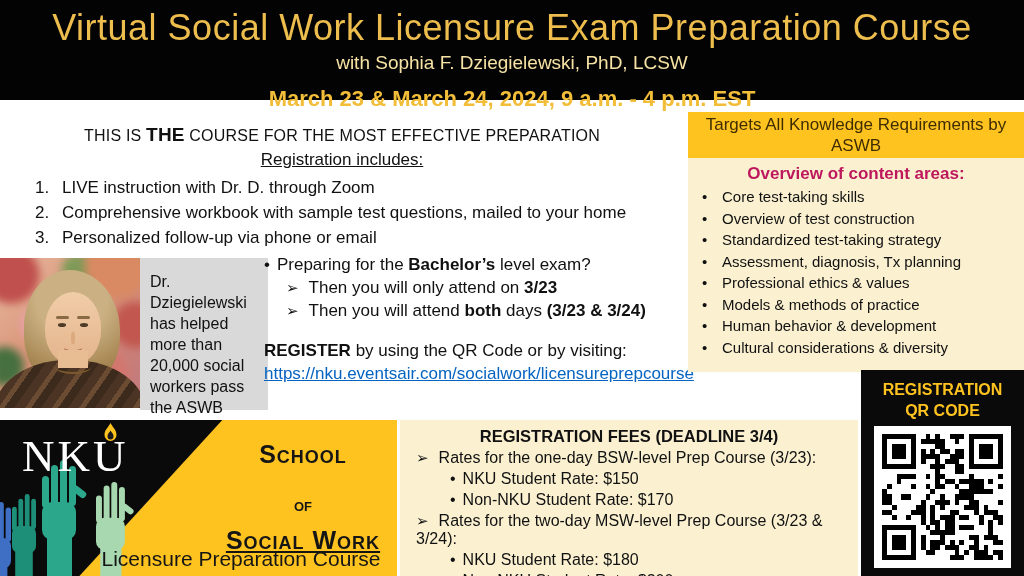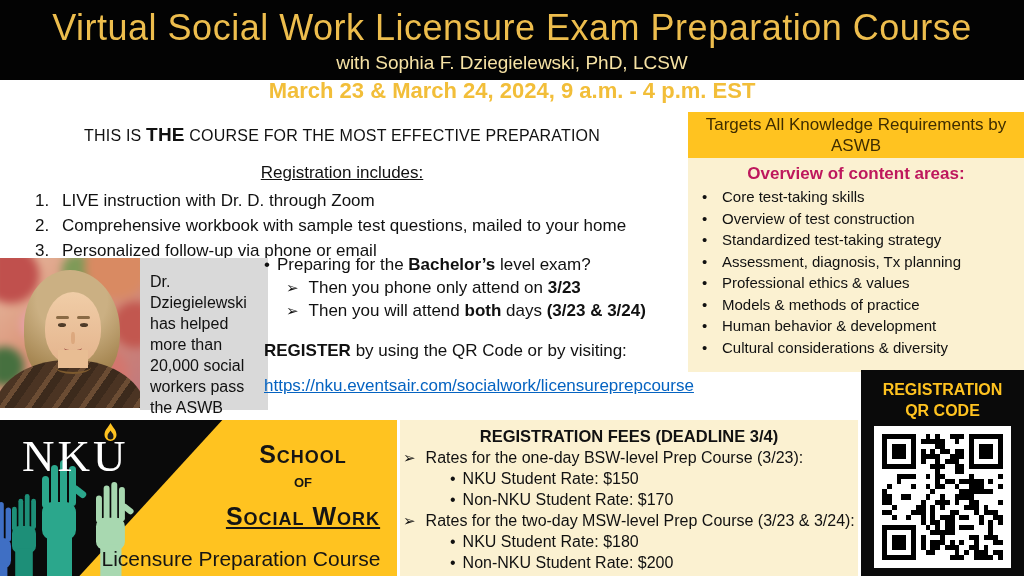--- a/index.html
+++ b/index.html
@@ -1,29 +1,29 @@
 <!DOCTYPE html>
 <html><head>
 <meta charset="utf-8">
 <style>
   * { margin:0; padding:0; box-sizing:border-box; }
   html,body { width:1024px; height:576px; background:#fff; font-family:"Liberation Sans", sans-serif; }
   .stage { position:relative; width:1024px; height:576px; overflow:hidden; background:#fff; color:#111; }
 
   
-  .hdr { position:absolute; left:0; top:0; width:1024px; height:80px; background:#030303; text-align:center; }
+  .hdr { position:absolute; left:0; top:0; width:1024px; height:100px; background:#030303; text-align:center; }
   .hdr-title { padding-top:7px; font-size:36px; letter-spacing:.5px; color:#edbd4d; white-space:nowrap; }
   .hdr-sub { margin-top:3px; font-size:19px; color:#f6e2a4; }
-  .hdr-date { margin-top:4px; font-size:22px; font-weight:600; color:#f2be39; }
+  .hdr-date { margin-top:12px; font-size:22px; font-weight:600; color:#f2be39; }
 
   
   .intro { position:absolute; left:0; top:124px; width:684px; text-align:center; }
   .intro-l1 { font-size:16px; letter-spacing:.2px; }
   .intro-l1 span[data-big] { font-size:19px; }
-  .intro-l2 { margin-top:17px; font-size:17px; text-decoration:underline; }
+  .intro-l2 { margin-top:4px; font-size:17px; text-decoration:underline; }
   .intro-list { margin:8px 0 0 30px; padding-left:24px; text-align:left; font-size:17px; }
   .intro-list li { margin-bottom:5px; padding-left:8px; }
 
   
   .photo { position:absolute; left:0; top:258px; width:140px; height:150px; overflow:hidden; background:#caa18e; }
   .ph-bg { position:absolute; inset:-8px; filter:blur(4px);
     background:
       radial-gradient(circle at 12% 15%, #c0504d 0 14%, transparent 15%),
       radial-gradient(circle at 80% 10%, #d98a62 0 16%, transparent 17%),
       radial-gradient(circle at 30% 45%, #e8a0ac 0 12%, transparent 13%),
@@ -53,21 +53,21 @@
   .bio { position:absolute; left:140px; top:258px; width:128px; height:152px; background:#d9d9d9;
     padding:13px 6px 0 10px; font-size:16px; line-height:21px; }
 
   
   .exam { position:absolute; left:264px; top:255px; width:412px; font-size:17px; }
   .b-line { margin-bottom:3px; }
   .s-line { padding-left:22px; margin-bottom:3px; }
   .mk { display:inline-block; margin-right:7px; }
   .mk-arrow { margin-right:10px; font-size:15px; }
   .register { margin-top:20px; }
-  .reg-url { display:inline-block; margin-top:15px; font-size:17px; color:#0563c1; text-decoration:underline; }
+  .reg-url { display:inline-block; margin-top:3px; font-size:17px; color:#0563c1; text-decoration:underline; }
 
   
   .sidebar { position:absolute; left:688px; top:112px; width:336px; height:260px; background:#fbf1d1; }
   .sb-hdr { min-height:46px; background:#ffc320; color:#3f2d00; font-size:17px; line-height:21px;
     display:flex; align-items:center; justify-content:center; text-align:center; padding:2px 12px; }
   .sb-title { text-align:center; font-weight:700; font-size:17px; margin:6px 0 4px; color:#be185d; }
   .sb-list { list-style:none; padding-left:14px; font-size:15px; }
   .sb-list li { margin-bottom:4.5px; padding-left:20px; position:relative; }
   .sb-list li .dot { position:absolute; left:0; top:0; }
 
@@ -79,28 +79,28 @@
 
   
   .logo { position:absolute; left:0; top:420px; width:397px; height:156px; background:#ffc320; overflow:hidden; }
   .logo-tri { position:absolute; inset:0; background:#0a0a0a; clip-path:polygon(0 0, 56% 0, 20% 100%, 0 100%); }
   .hands { position:absolute; left:0; bottom:0; }
   .nku { position:absolute; left:22px; top:10px; font-family:"Liberation Serif", serif; font-size:45px;
     color:#fff; letter-spacing:3px; }
   .flame { position:absolute; left:103px; top:3px; }
   .school { position:absolute; left:212px; top:20px; width:182px; text-align:center; color:#151515; font-weight:700; font-variant:small-caps; }
   .school-l1 { font-size:25px; letter-spacing:1px; }
-  .school-l2 { font-size:18px; margin-top:2px; }
+  .school-l2 { font-size:18px; margin-top:26px; }
   .school-l3 { font-size:25px; letter-spacing:1px; margin-top:10px;text-decoration:underline; }
   .course-line { position:absolute; left:88px; bottom:5px; width:306px; text-align:center; font-size:21px; color:#151515; }
 
   
   .fees { position:absolute; left:400px; top:420px; width:458px; height:156px; background:#fbf1d1; padding-top:7px; font-size:16px; }
   .fees-title { text-align:center; font-weight:700; font-size:16.5px; margin-bottom:3px; }
-  .fee-label { padding-left:3px; margin-bottom:3px; }
+  .fee-label { padding-left:16px; margin-bottom:3px; }
   .fee-rate { padding-left:50px; margin-bottom:3px; }
 </style>
 </head>
 <body>
 
 <div class="stage">
 
   <div class="hdr">
     <div class="hdr-title">Virtual Social Work Licensure Exam Preparation Course</div>
     <div class="hdr-sub">with Sophia F. Dziegielewski, PhD, LCSW</div>
@@ -130,21 +130,21 @@
     </div>
     <div class="ph-torso"></div>
     <div class="ph-neck"></div>
     <div class="ph-necklace"></div>
   </div>
 
   <div class="bio">Dr. Dziegielewski has helped more than 20,000 social workers pass the ASWB exams all across the U.S.</div>
 
   <div class="exam">
     <div class="b-line"><span class="mk">•</span><span><span>Preparing for the </span><span style="font-weight: 700;">Bachelor’s</span><span> level exam?</span></span></div>
-    <div class="s-line"><span class="mk mk-arrow">➢</span><span><span>Then you phone only attend on </span><span style="font-weight: 700;">3/23</span></span></div>
+    <div class="s-line"><span class="mk mk-arrow">➢</span><span><span>Then you will only attend on </span><span style="font-weight: 700;">3/23</span></span></div>
     <div class="s-line"><span class="mk mk-arrow">➢</span><span><span>Then you will attend </span><span style="font-weight: 700;">both</span><span> days </span><span style="font-weight: 700;">(3/23 &amp; 3/24)</span></span></div>
     <div class="register"><span style="font-weight: 700;">REGISTER</span><span> by using the QR Code or by visiting:</span></div>
     <a class="reg-url" href="#">https://nku.eventsair.com/socialwork/licensureprepcourse</a>
   </div>
 
   <div class="sidebar">
     <div class="sb-hdr">Targets All Knowledge Requirements by ASWB</div>
     <div class="sb-title">Overview of content areas:</div>
     <ul class="sb-list">
       <li><span class="dot">•</span><span>Core test-taking skills</span></li>

